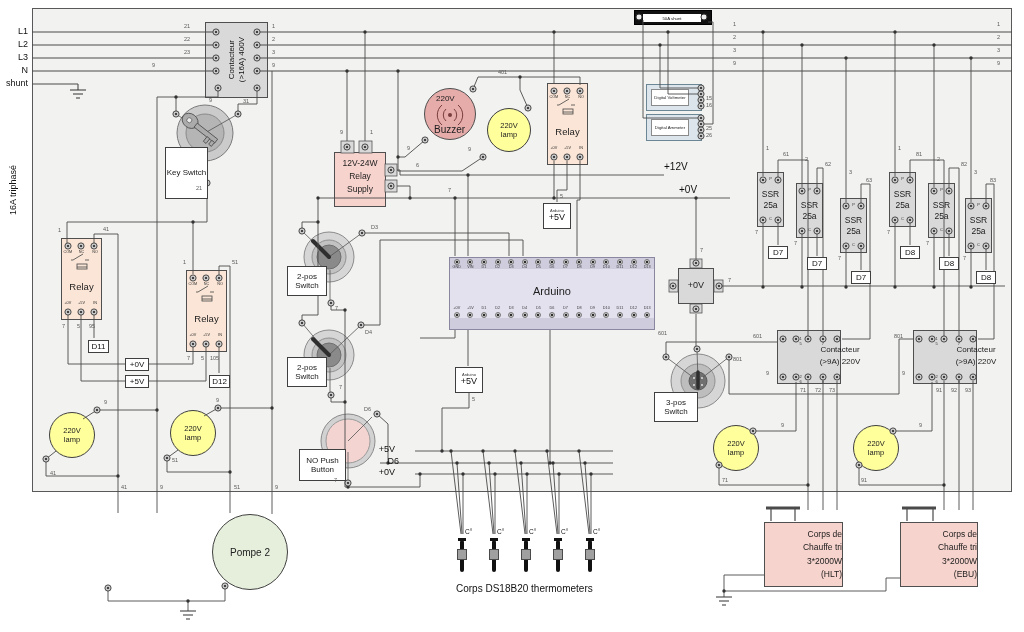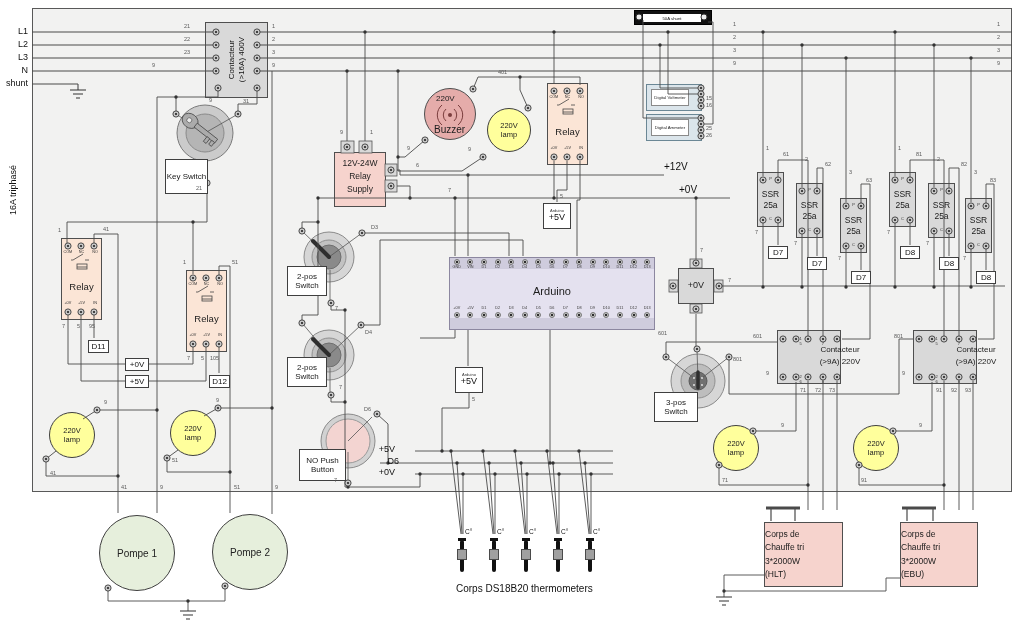--- a/index.html
+++ b/index.html
@@ -27,21 +27,21 @@
   .rtitle{position:absolute;width:100%;text-align:center;font-size:9.5px;color:#1d1d1d;z-index:4;}
   .ssr{display:flex;flex-direction:column;align-items:center;justify-content:center;font-size:8.5px;line-height:1.2;color:#1a1a1a;}
   .pc{position:absolute;width:100%;text-align:center;font-size:4px;color:#333;}
   .meter{border:1px solid #6b8795;background:#dbe5eb;}
   .meter .scr{position:absolute;left:4px;top:4px;right:12px;bottom:4px;background:#fff;border:0.5px solid #8a8a8a;display:flex;align-items:center;justify-content:center;font-size:4.3px;color:#222;}
   .ctr220{font-size:8px;text-align:center;color:#1b1b1b;}
   .ctr220 .t1{position:absolute;width:100%;top:14px;}
   .ctr220 .t2{position:absolute;width:100%;top:26px;}
   .ctr220 .aa{position:absolute;left:2px;font-size:4px;color:#333;}
   .ctr220 .trow{position:absolute;left:15px;font-size:4px;letter-spacing:9.5px;color:#333;}
-  .heater{display:flex;flex-direction:column;align-items:flex-start;justify-content:center;font-size:8.5px;line-height:1.55;color:#1b1b1b;text-align:center;}
+  .heater{display:flex;flex-direction:column;align-items:flex-end;justify-content:center;font-size:8.5px;line-height:1.55;color:#1b1b1b;text-align:center;}
   .pin-row{position:absolute;display:flex;z-index:4;}
   .pin-t,.pin-b{flex:1;text-align:center;font-size:3.8px;color:#3a3a3a;line-height:1;}
   .pin-t::before,.pin-b::after{content:"";display:block;width:6px;height:6px;margin:0 auto 1px;border-radius:50%;background:radial-gradient(circle,#2e2e2e 0 1.1px,#c4c4c4 1.2px 2.4px,#8b8b8b 2.5px);border:0.5px solid #777;box-sizing:border-box;}
   .pin-b::after{margin:1px auto 0;}
   .strip{position:absolute;left:0;width:100%;height:11px;background:#cfccdd;z-index:1;}
   .ard5{position:absolute;background:#fff;border:1px solid #3f3f3f;z-index:5;display:flex;flex-direction:column;align-items:center;justify-content:center;line-height:1.1;box-sizing:border-box;}
   .ard5 .s1{font-size:4px;color:#333;}
   .ard5 .s2{font-size:9px;color:#111;}
   .raillbl{position:absolute;font-size:10px;color:#111;z-index:4;}
   .buslbl{position:absolute;width:24px;text-align:right;font-size:9px;color:#111;z-index:4;}
@@ -65,21 +65,21 @@
   <span class="mains-lbl" style="top:26px">L1</span>
   <span class="mains-lbl" style="top:39px">L2</span>
   <span class="mains-lbl" style="top:52px">L3</span>
   <span class="mains-lbl" style="top:65px">N</span>
   <span class="mains-lbl" style="top:78px">shunt</span>
   <div class="abs vert" style="left:8px;top:95px;height:120px;z-index:4">16A triphasé</div>
 
   <div class="box gray" style="left:205px;top:22px;width:63px;height:76px"></div>
   <div class="rot" style="left:199px;top:50px;width:76px"><span>Contacteur</span><br><span>(&gt;16A) 400V</span></div>
 
-  <div class="wbox" style="left:165px;top:159px;width:43px;height:35px">Key Switch</div>
+  <div class="wbox" style="left:165px;top:147px;width:43px;height:52px">Key Switch</div>
 
   <div class="box shunt" style="left:634px;top:10px;width:78px;height:15px">
       <div class="inner">50A shunt</div>
     </div>
 
   <div class="box circ" style="left:424px;top:88px;width:52px;height:52px;background:#e5acaa;border-radius:50%"></div>
   <span class="ctext" style="left:436px;top:94px;font-size:8px">220V</span>
   <span class="ctext" style="left:434px;top:124px;font-size:10px">Buzzer</span>
 
   <div class="abs lamp" style="left:487px;top:108px;width:44px;height:44px;z-index:2">
@@ -276,21 +276,20 @@
     </div>
   <div class="abs lamp" style="left:713px;top:425px;width:46px;height:46px;z-index:2">
       <span>220V</span>
       <span>lamp</span>
     </div>
   <div class="abs lamp" style="left:853px;top:425px;width:46px;height:46px;z-index:2">
       <span>220V</span>
       <span>lamp</span>
     </div>
 
-  <div class="abs pump" style="left:99px;top:515px;width:76px;height:76px;z-index:2">Pompe 1</div>
   <div class="abs pump" style="left:212px;top:514px;width:76px;height:76px;z-index:2">Pompe 2</div>
 
   <div class="box pink heater" style="left:764px;top:522px;width:79px;height:65px">
       <span>Corps de</span>
       <span>Chauffe tri</span>
       <span>3*2000W</span>
       <span>(HLT)</span>
     </div>
   <div class="box pink heater" style="left:900px;top:522px;width:78px;height:65px">
       <span>Corps de</span>

